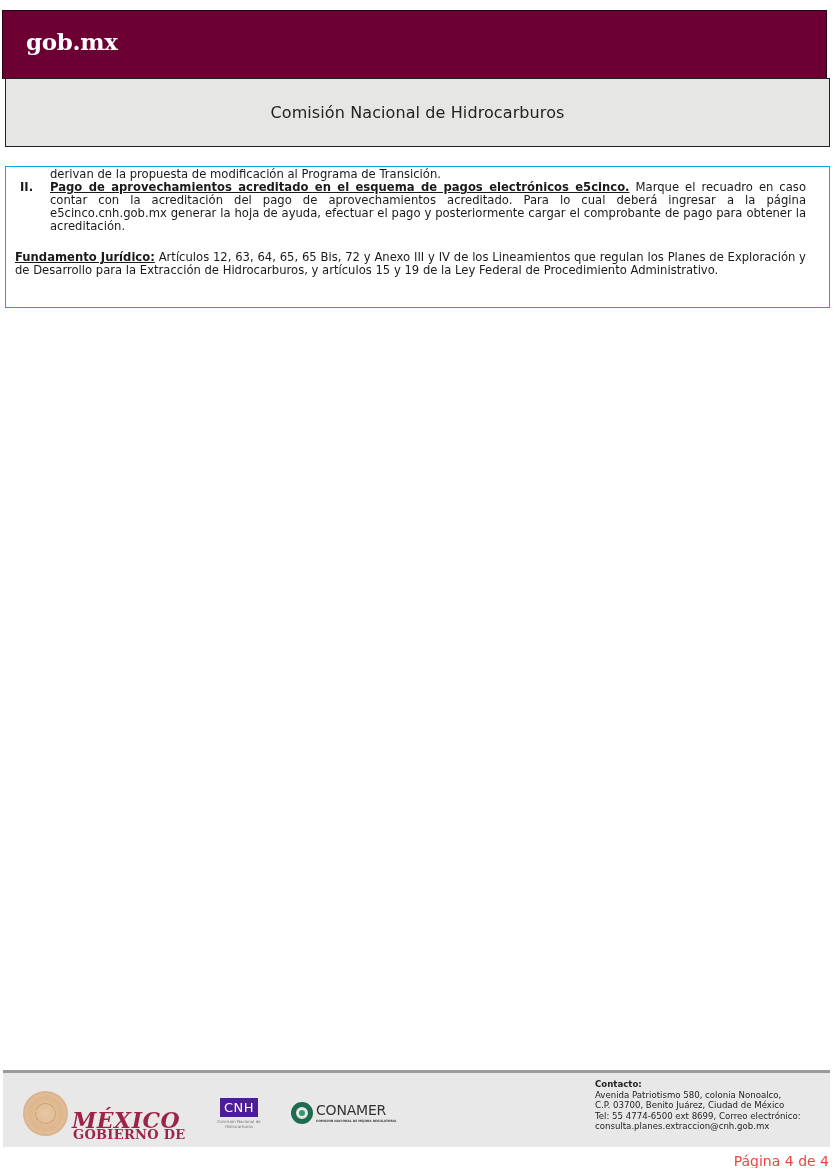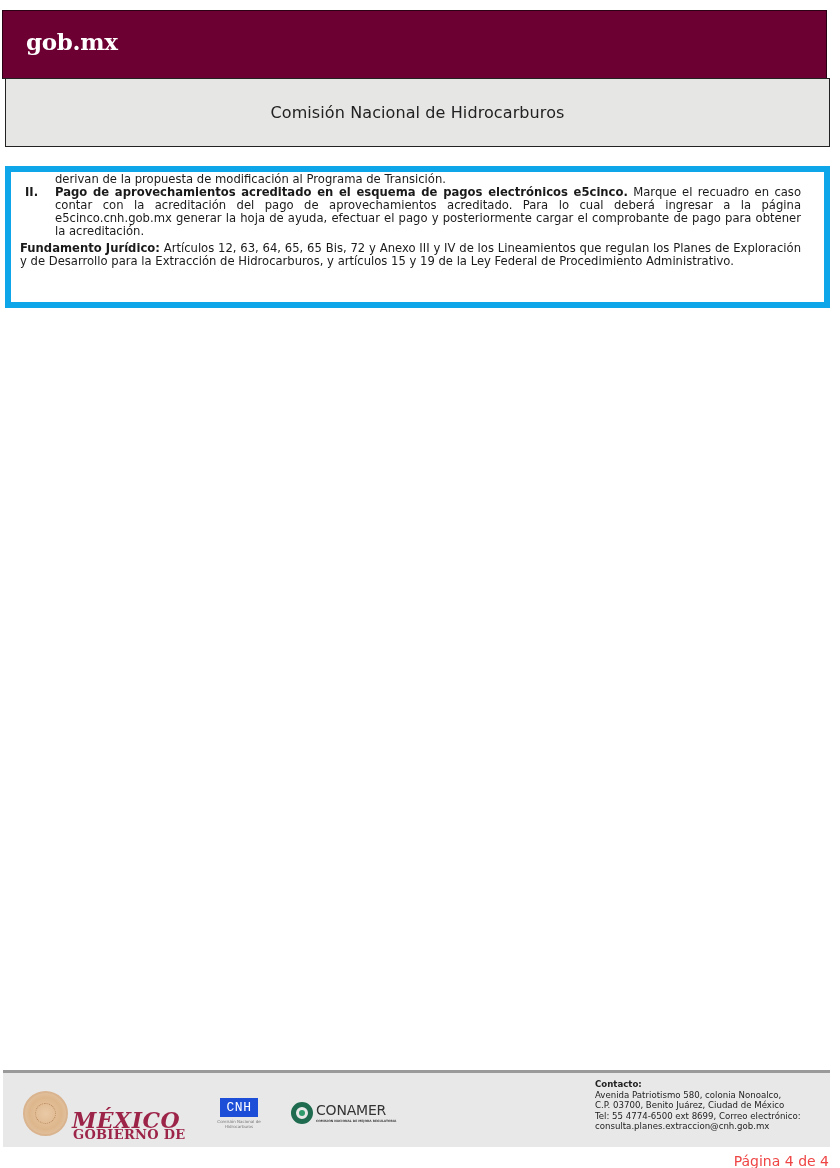--- a/index.html
+++ b/index.html
@@ -19,29 +19,29 @@
     position: absolute; left: 5px; top: 78px; width: 825px; height: 69px;
     background: #e6e6e5; border: 1px solid #222; border-top: 1px solid #222;
     display: flex; align-items: center; justify-content: center;
   }
   .header-sub span {
     font-family: "DejaVu Sans", sans-serif; font-size: 16px; color: #222; letter-spacing: 0.1px;
   }
 
   .content-box {
     position: absolute; left: 5px; top: 166px; width: 825px; height: 142px;
-    border: 6px solid #0ea5e9; padding: 1px 23px 0 9px;
+    border: 1px solid #0ea5e9; padding: 1px 23px 0 9px;
     font-size: 11.6px; line-height: 13px; color: #1a1a1a;
   }
   .cont-line { padding-left: 35px; text-align: justify; }
   .item-row { display: flex; }
   .item-num { width: 35px; font-weight: bold; padding-left: 5px; flex: 0 0 35px; }
   .item-body { flex: 1; text-align: justify; }
-  .bold { font-weight: bold; }
-  .fundamento { margin-top: 4px; text-align: justify; }
+  .bold { font-weight: bold; text-decoration: underline; }
+  .fundamento { margin-top: 18px; text-align: justify; }
 
   .footer {
     position: absolute; left: 3px; top: 1070px; width: 827px; height: 77px;
     background: #e8e8e8; border-top: 3px solid #9a9a9a;
   }
   .seal {
     position: absolute; left: 20px; top: 18px; width: 45px; height: 45px; border-radius: 50%;
     border: 2px solid #d9b48f; background: radial-gradient(circle, #e9c9a6 0%, #ddb68c 55%, #e8d0b5 100%);
   }
   .seal-inner {
@@ -50,22 +50,22 @@
   }
   .gob-text1 {
     position: absolute; left: 70px; top: 21px;
     font-family: "DejaVu Serif", serif; font-weight: bold; font-size: 13px; color: #9d2449; letter-spacing: 0.3px; margin-top: 33px;
   }
   .gob-text2 {
     position: absolute; left: 69px; top: 34px;
     font-family: "DejaVu Serif", serif; font-weight: bold; font-size: 22px; color: #9d2449; letter-spacing: 0.5px; font-style: italic;
   }
   .cnh-box {
-    position: absolute; left: 217px; top: 25px; width: 38px; height: 19px; background: #1d4ed8;
-    color: #ffffff; font-size: 13px; text-align: center; line-height: 19px; letter-spacing: 0.5px; font-family: Liberation Mono, monospace;
+    position: absolute; left: 217px; top: 25px; width: 38px; height: 19px; background: #4c1d95;
+    color: #ffffff; font-size: 13px; text-align: center; line-height: 19px; letter-spacing: 0.5px;
   }
   .cnh-sub {
     position: absolute; left: 214px; top: 46px; width: 44px; font-size: 4px; line-height: 5px;
     color: #777; text-align: center;
   }
   .conamer-icon {
     position: absolute; left: 288px; top: 29px; width: 22px; height: 22px; border-radius: 50%;
     border: 5px solid #1e6b4f; background: #e8e8e8;
   }
   .conamer-icon::after {

